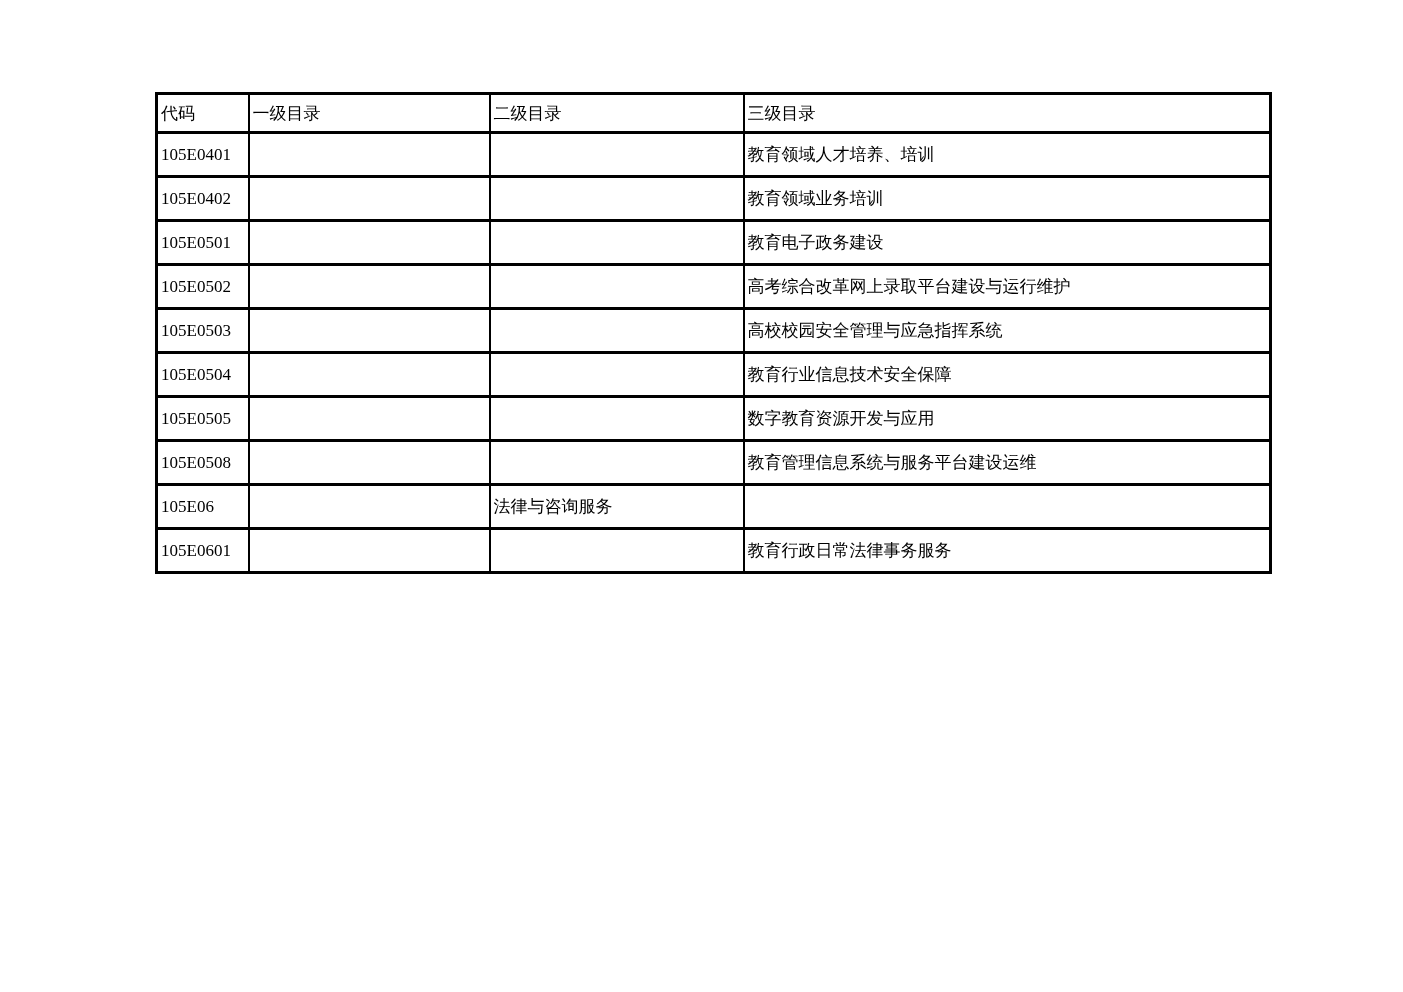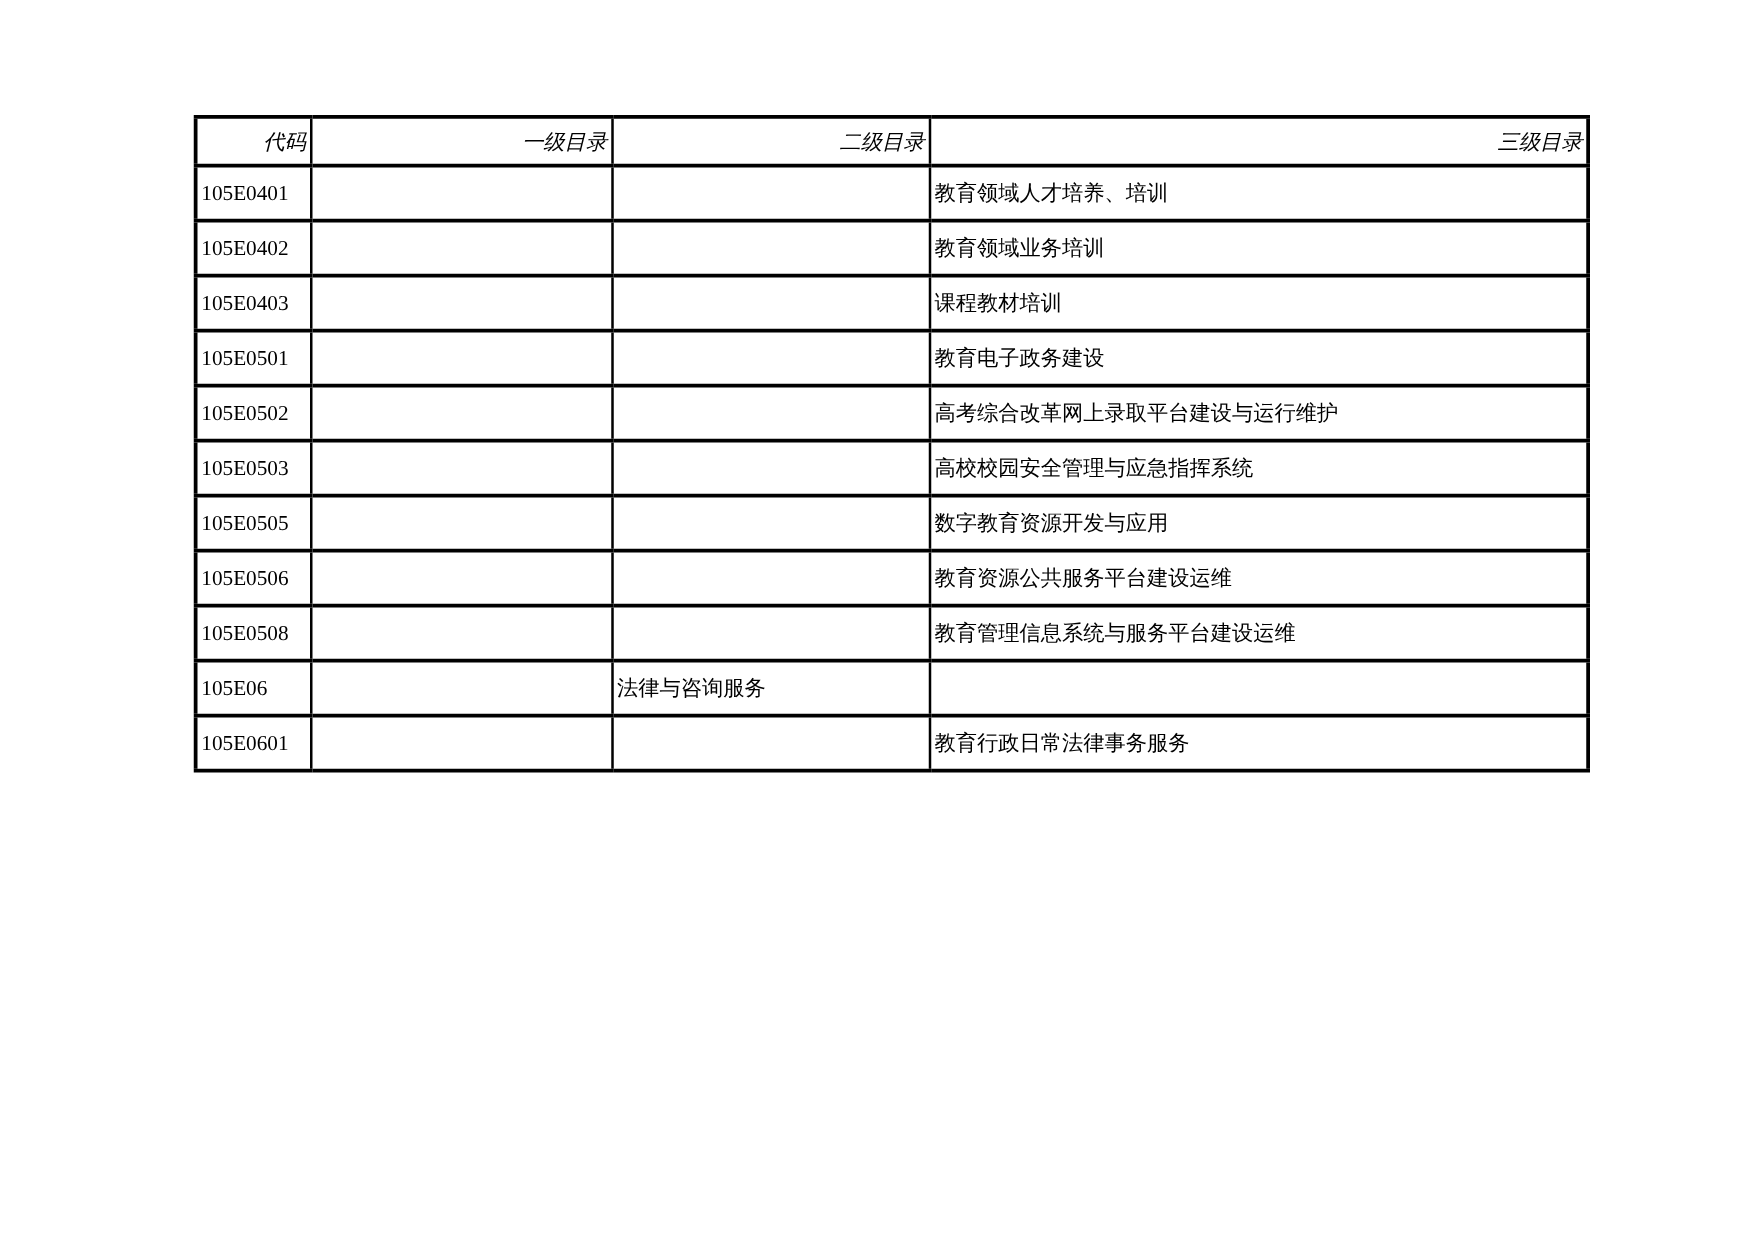--- a/index.html
+++ b/index.html
@@ -34,23 +34,22 @@
     border-right: 2px solid #000000;
     font-size: 17px;
     font-weight: normal;
     vertical-align: middle;
     padding: 0 3px;
     overflow: hidden;
     white-space: nowrap;
   }
   table.catalog { border: 3px solid #000000; }
   table.catalog th {
-    text-align: right;
+    text-align: left;
     height: 36px;
-    font-style: italic;
   }
   table.catalog td {
     text-align: left;
     height: 41px;
   }
   col.c-code   { width: 92px;  }
   col.c-level1 { width: 241px; }
   col.c-level2 { width: 254px; }
   col.c-level3 { width: 527px; }
 </style>
@@ -83,26 +82,20 @@
     <td>教育领域人才培养、培训</td>
   </tr>
 
   <tr>
     <td>105E0402</td>
     <td></td>
     <td></td>
     <td>教育领域业务培训</td>
   </tr>
 
-  <tr>
-    <td>105E0403</td>
-    <td></td>
-    <td></td>
-    <td>课程教材培训</td>
-  </tr>
 
 
   <tr>
     <td>105E0501</td>
     <td></td>
     <td></td>
     <td>教育电子政务建设</td>
   </tr>
 
   <tr>
@@ -112,34 +105,34 @@
     <td>高考综合改革网上录取平台建设与运行维护</td>
   </tr>
 
   <tr>
     <td>105E0503</td>
     <td></td>
     <td></td>
     <td>高校校园安全管理与应急指挥系统</td>
   </tr>
 
+  <tr>
+    <td>105E0504</td>
+    <td></td>
+    <td></td>
+    <td>教育行业信息技术安全保障</td>
+  </tr>
 
   <tr>
     <td>105E0505</td>
     <td></td>
     <td></td>
     <td>数字教育资源开发与应用</td>
   </tr>
 
-  <tr>
-    <td>105E0506</td>
-    <td></td>
-    <td></td>
-    <td>教育资源公共服务平台建设运维</td>
-  </tr>
 
 
   <tr>
     <td>105E0508</td>
     <td></td>
     <td></td>
     <td>教育管理信息系统与服务平台建设运维</td>
   </tr>
 
 

